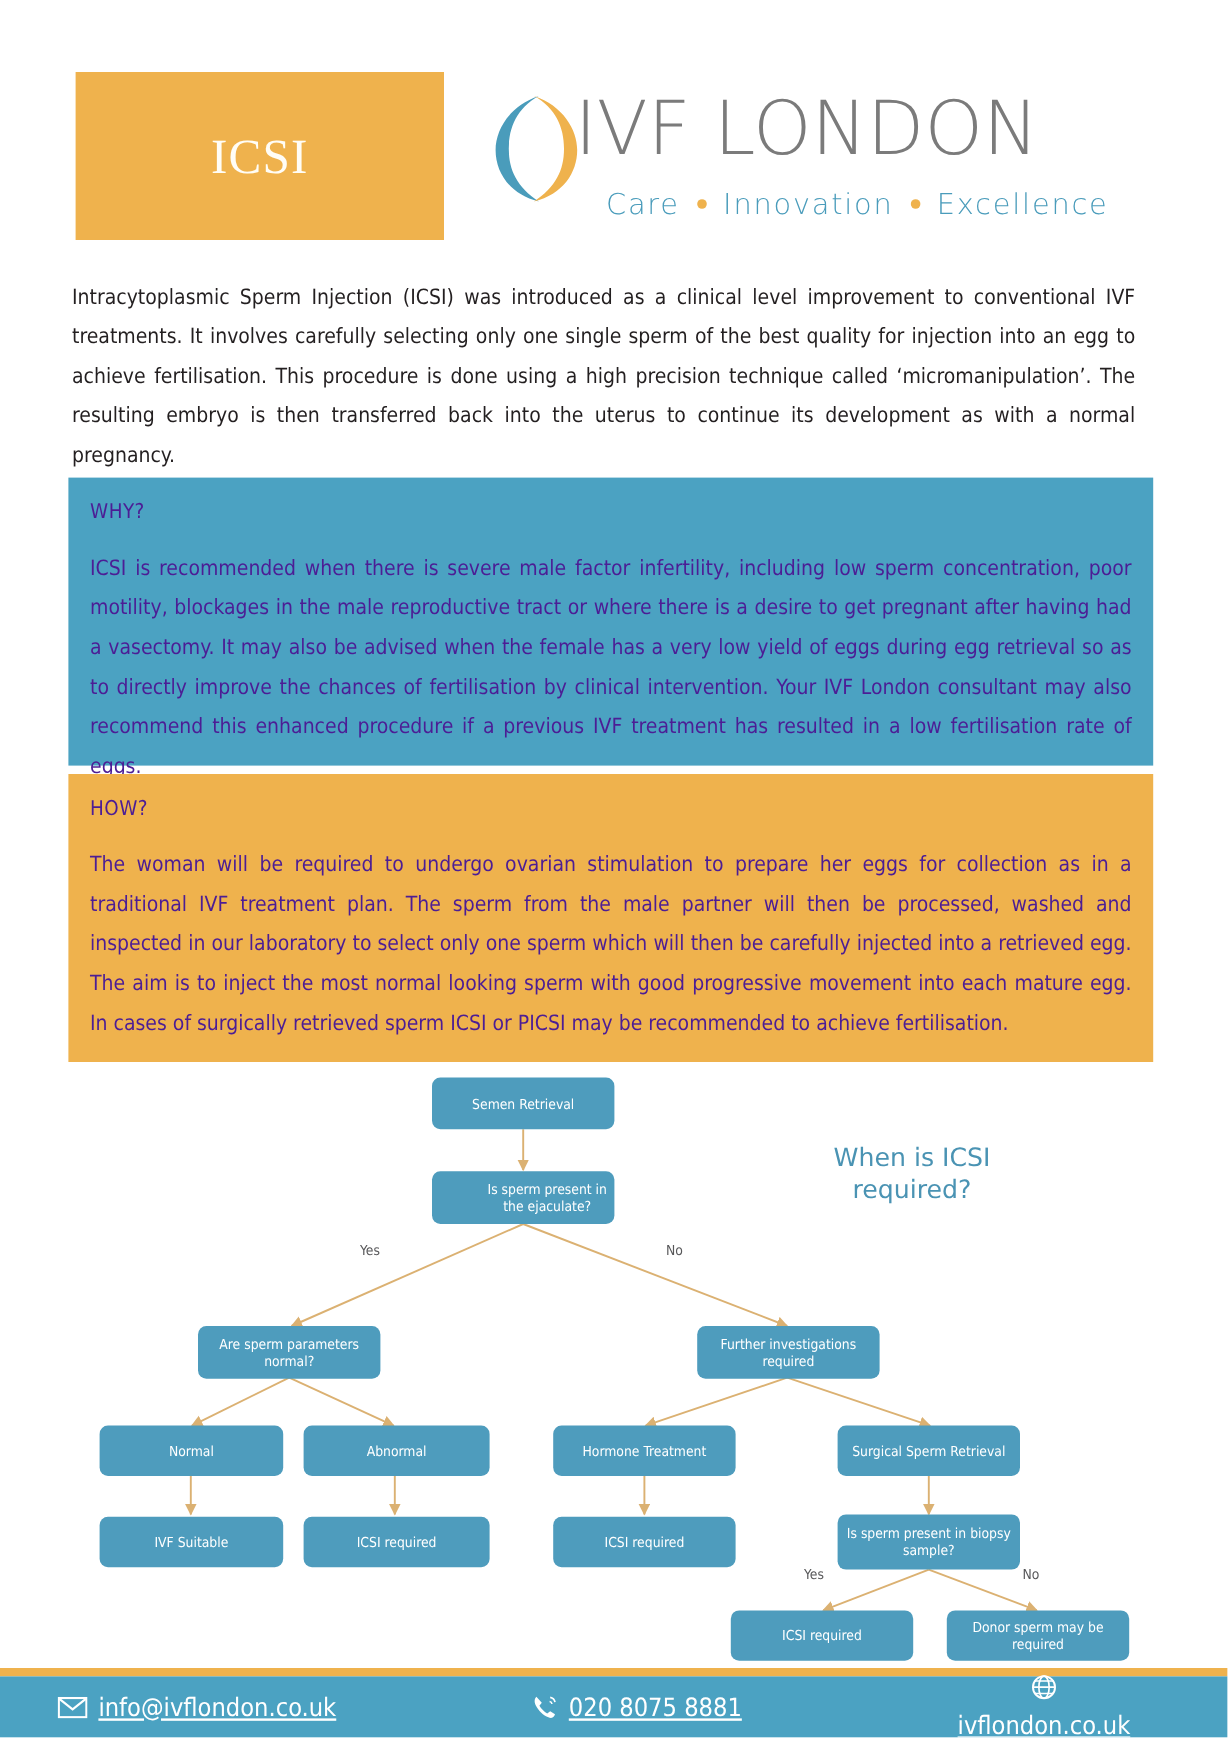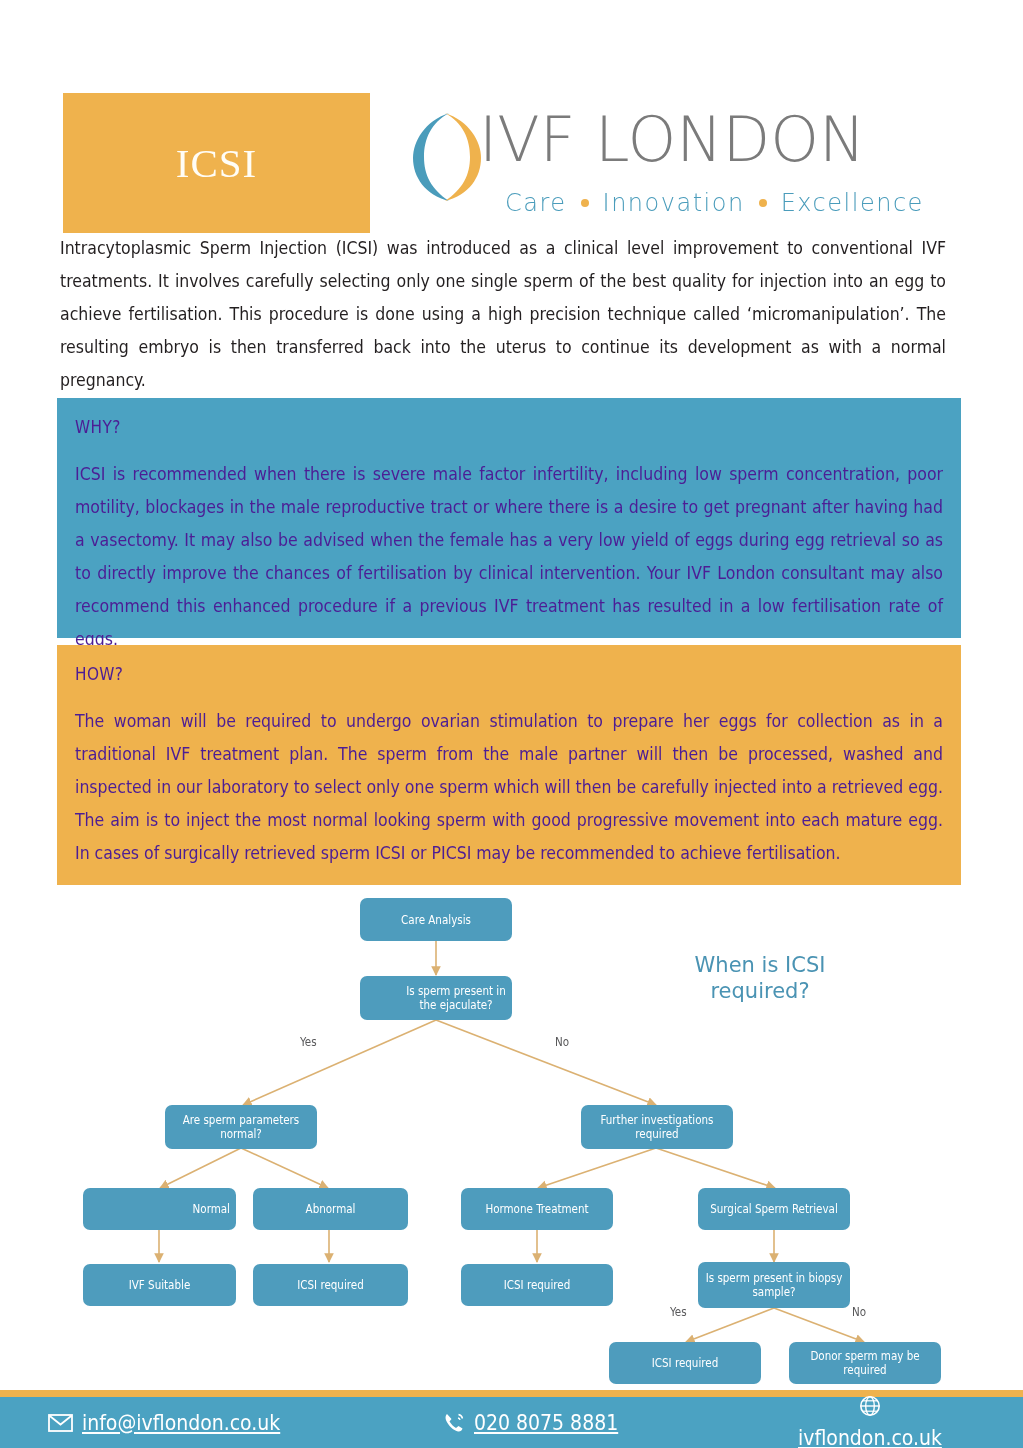--- a/index.html
+++ b/index.html
@@ -5,21 +5,21 @@
   * { box-sizing: border-box; margin: 0; padding: 0; }
   html, body {
     width: 1023px; height: 1448px;
     background: #ffffff;
     font-family: "Liberation Sans", sans-serif;
     overflow: hidden;
   }
   #page { position: relative; width: 1023px; height: 1448px; background:#fff; }
 
   
-  #header { position:absolute; left:0; top:0; width:900px; height:215px;margin-top:33px; }
+  #header { position:absolute; left:0; top:0; width:900px; height:215px; }
   #icsi-box {
     position:absolute; left:63px; top:60px; width:307px; height:140px;
     background: var(--orange);
     display:flex; align-items:center; justify-content:center;
   }
   #icsi-box .ttl {
     color:#fffdf6; font-size:41px; letter-spacing:1px;
     font-family:"Liberation Serif", serif; font-weight:400;
   }
   #logo { position:absolute; left:405px; top:78px; width:565px; height:120px; }
@@ -174,38 +174,38 @@
         <line x1="774" y1="418" x2="864" y2="452"></line>
       </g>
     </svg>
 
     <div id="flow-title">
       <div>When is ICSI</div>
       <div>required?</div>
     </div>
 
     <div class="node" style="left:360px; top:8px; width:152px; height:43px;">
-      <span>Care Analysis</span>
+      <span>Semen Retrieval</span>
     </div>
 
     <div class="node" style="left:360px; top:86px; width:152px; height:44px;padding-left:46px;">
       <span>Is sperm present in the ejaculate?</span>
     </div>
 
     <div class="edge-label" style="left:300px; top:145px;">Yes</div>
     <div class="edge-label" style="left:555px; top:145px;">No</div>
 
     <div class="node" style="left:165px; top:215px; width:152px; height:44px;">
       <span>Are sperm parameters normal?</span>
     </div>
     <div class="node" style="left:581px; top:215px; width:152px; height:44px;">
       <span>Further investigations required</span>
     </div>
 
-    <div class="node" style="left:83px; top:298px; width:153px; height:42px;justify-content:flex-end;">
+    <div class="node" style="left:83px; top:298px; width:153px; height:42px;">
       <span>Normal</span>
     </div>
     <div class="node" style="left:253px; top:298px; width:155px; height:42px;">
       <span>Abnormal</span>
     </div>
     <div class="node" style="left:461px; top:298px; width:152px; height:42px;">
       <span>Hormone Treatment</span>
     </div>
     <div class="node" style="left:698px; top:298px; width:152px; height:42px;">
       <span>Surgical Sperm Retrieval</span>

